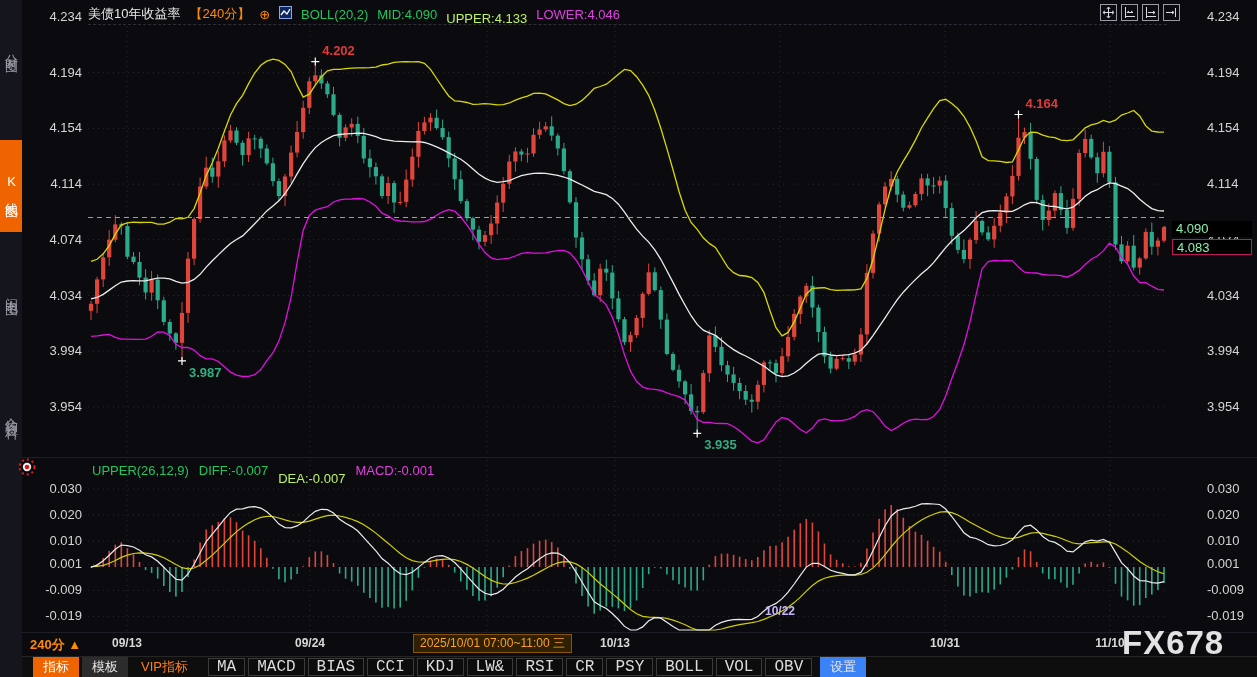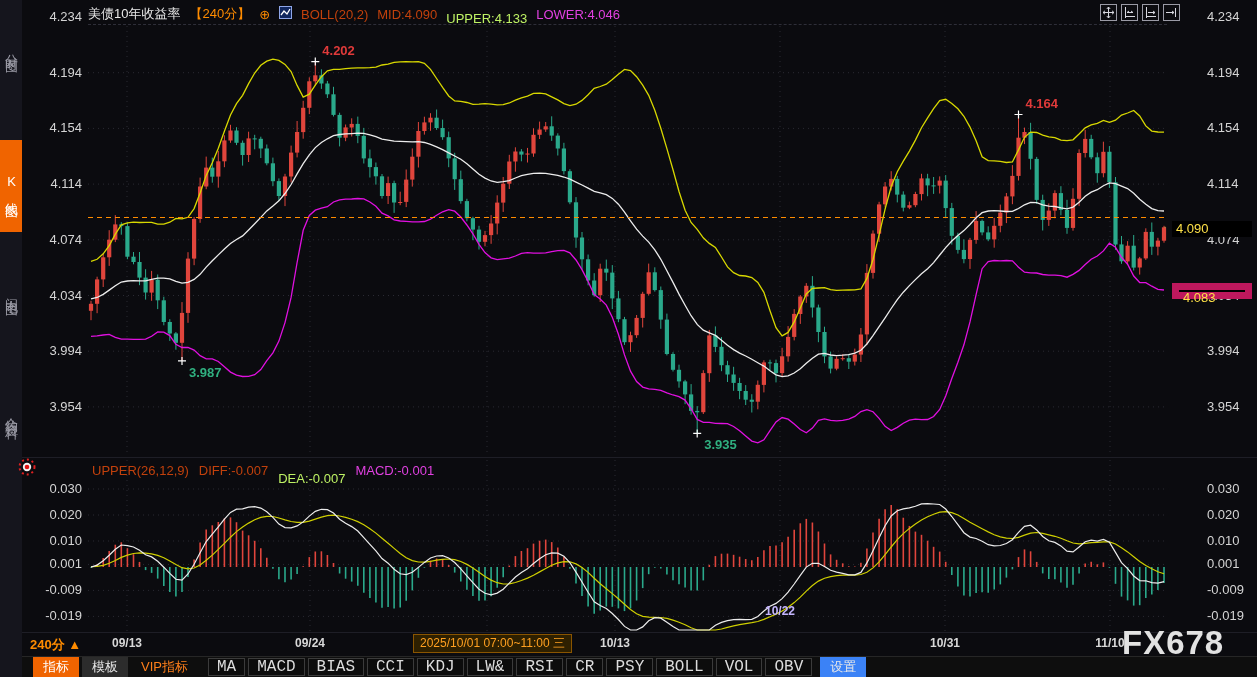--- a/index.html
+++ b/index.html
@@ -9,31 +9,31 @@
   #sidebar{position:absolute;left:0;top:0;width:22px;height:677px;background:#15151d;z-index:5;}
   .vtab{position:absolute;left:0;width:22px;writing-mode:vertical-rl;text-orientation:upright;
         font-size:13px;color:#9a9aa5;letter-spacing:3px;text-align:center;cursor:pointer;line-height:22px;}
   .vtab.active{background:#f06400;color:#fff;}
   
   #header{position:absolute;left:88px;top:4px;height:20px;display:flex;align-items:center;gap:9px;
           font-size:13px;z-index:6;white-space:nowrap;}
   .h-title{color:#e8e8e8;}
   .h-tag{color:#ff8c00;}
   .h-plus{color:#ff8c00;font-size:13px;line-height:13px;}
-  .h-white{color:#c2410c;}
+  .h-white{color:#22c55e;}
   .h-yellow{color:#bef264;margin-top:8px;}
   .h-magenta{color:#e040e0;}
   
   #toptools{position:absolute;left:1100px;top:4px;display:flex;gap:4px;z-index:6;}
   .toolbtn{width:17px;height:17px;border:1px solid #9a9aa5;background:#0c0c10;display:flex;
            align-items:center;justify-content:center;cursor:pointer;box-sizing:border-box;}
   
   .pricebox{position:absolute;left:1172px;width:80px;height:16px;line-height:16px;background:#000;
-            color:#fde047;font-size:13px;padding-left:4px;z-index:7;box-sizing:border-box;}
-  #lastprice{border:7px solid #be185d;margin-top:44px;}
+            color:#86efac;font-size:13px;padding-left:4px;z-index:7;box-sizing:border-box;}
+  #lastprice{border:1px solid #be185d;}
   
   #macdlabels{position:absolute;left:92px;top:463px;display:flex;gap:10px;font-size:13px;z-index:6;white-space:nowrap;}
   
   #interval-axis{position:absolute;left:30px;top:636px;color:#ff8c00;font-size:13px;font-weight:bold;z-index:6;cursor:pointer;}
   #datebox{position:absolute;left:413px;top:634px;height:17px;line-height:17px;background:#2e2000;
            border:1px solid #8a5500;color:#ffa020;font-size:12px;padding:0 6px;z-index:6;white-space:nowrap;}
   
   #toolbar{position:absolute;left:22px;top:656px;width:1235px;height:21px;background:#0e0e0e;
            border-top:1px solid #262626;display:flex;align-items:center;gap:3px;padding-left:11px;
            box-sizing:border-box;z-index:6;}

